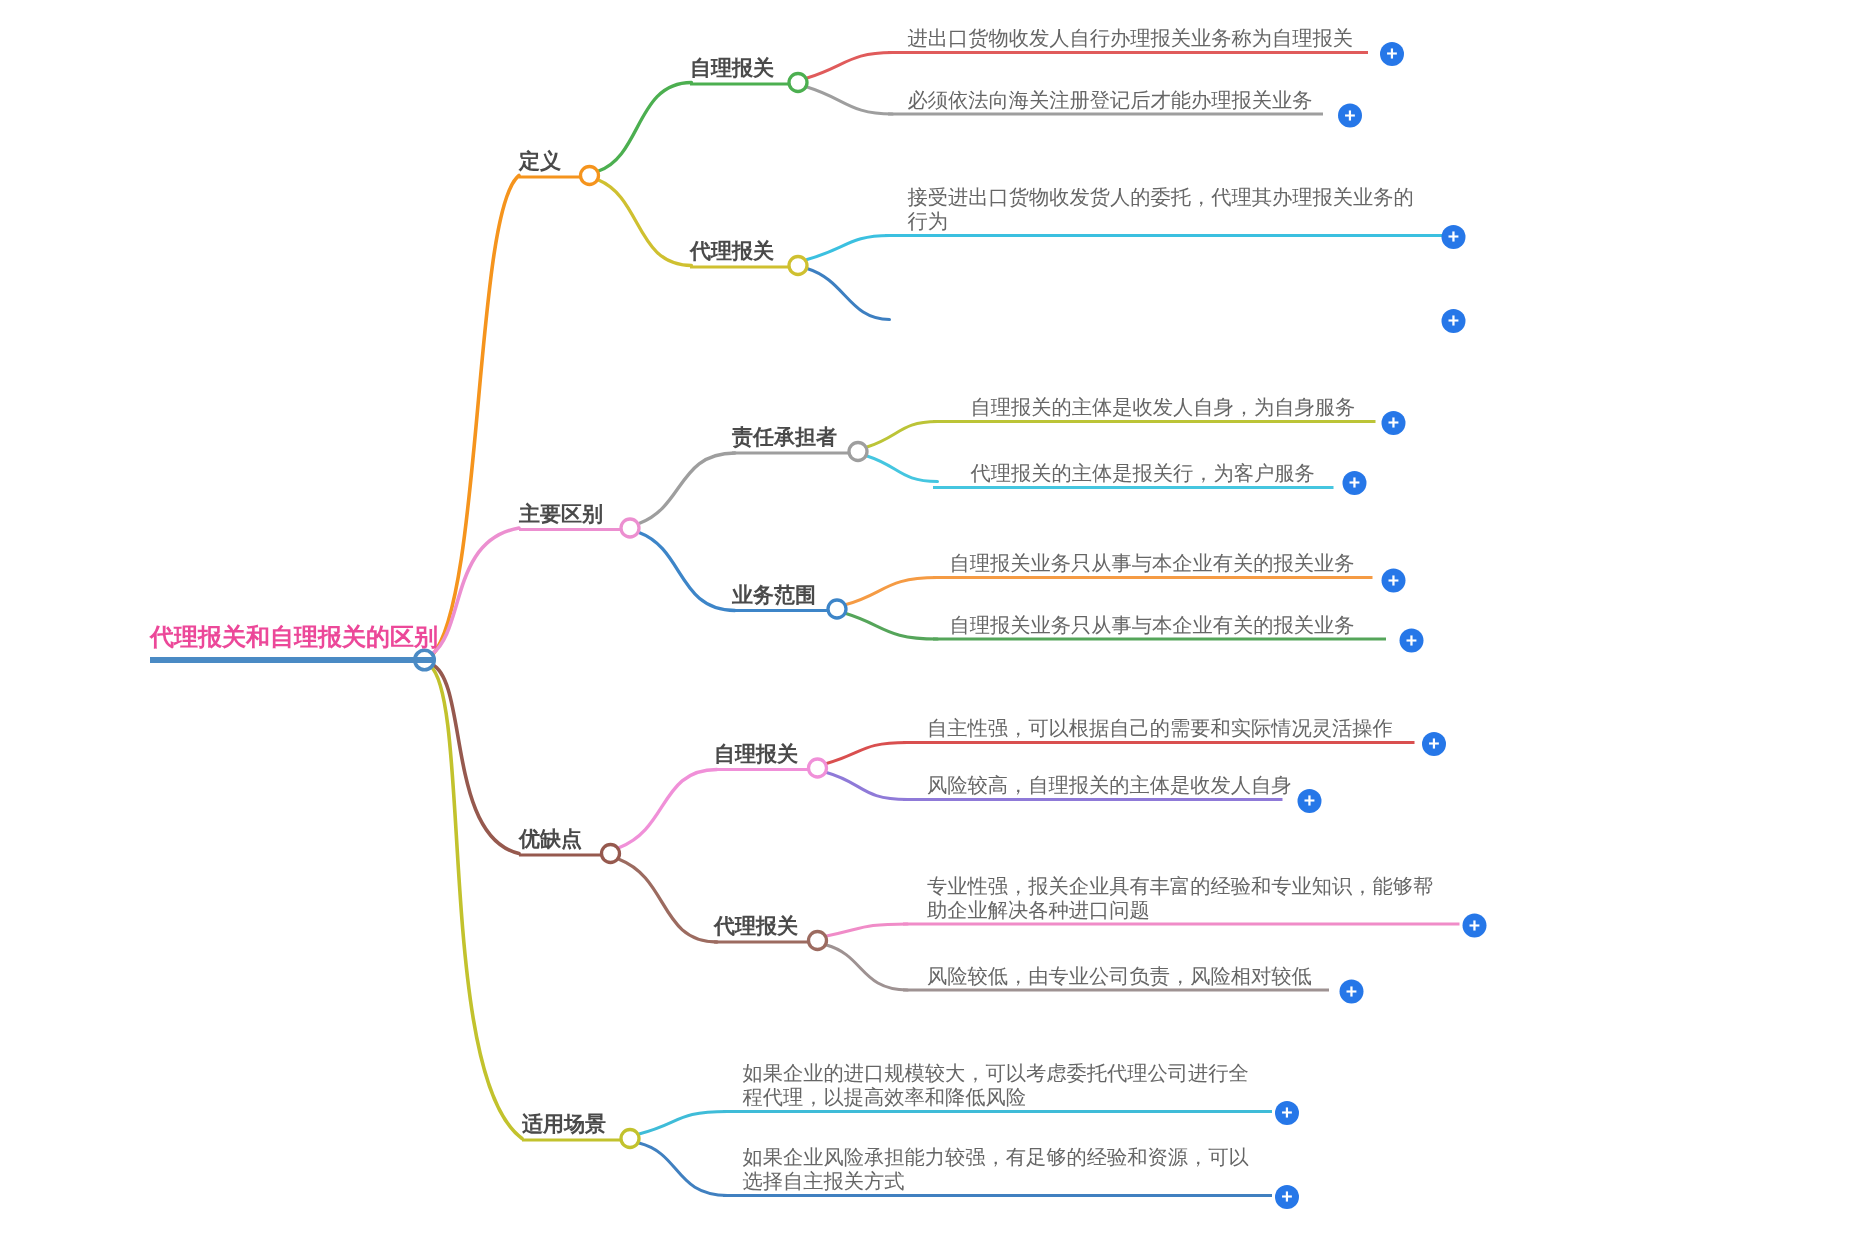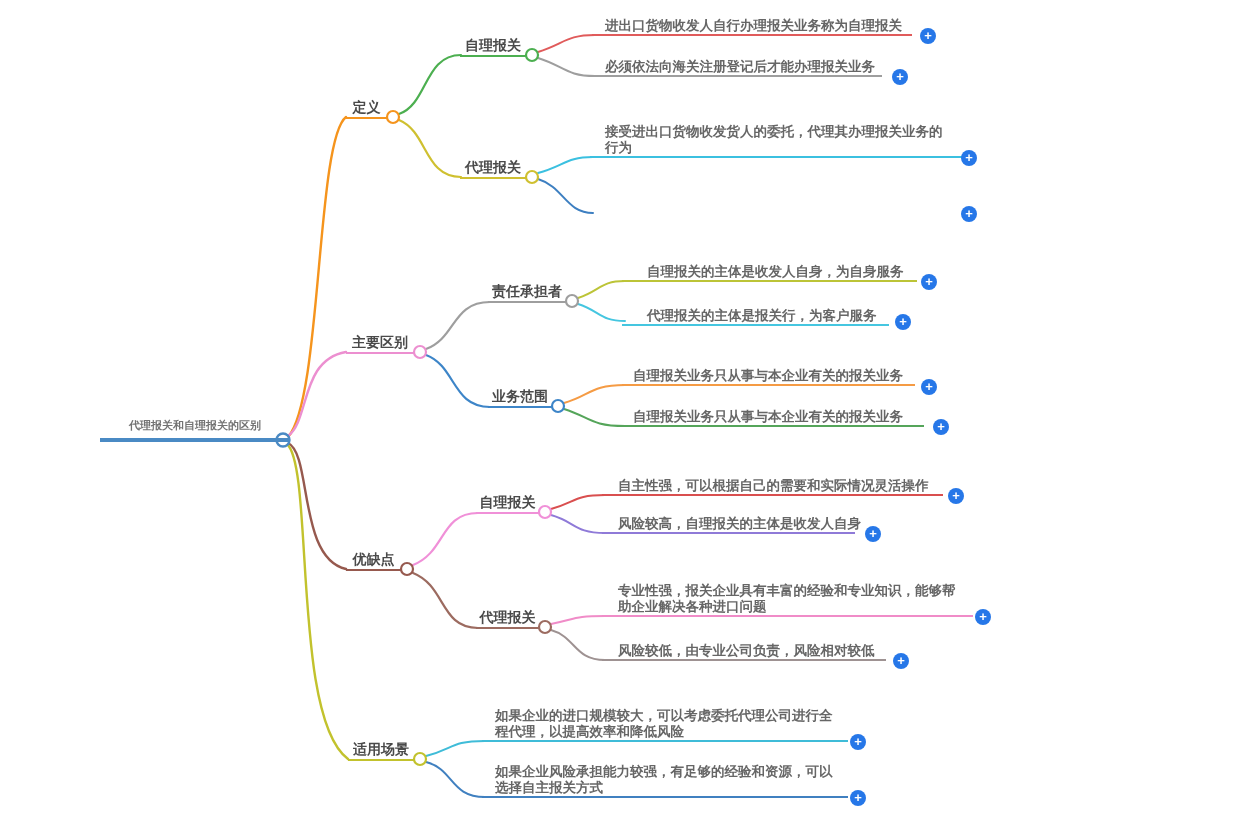--- a/index.html
+++ b/index.html
@@ -8,31 +8,31 @@
     width:1242px;height:824px;
     overflow:hidden;
     background:#fff;
     font-family:"Liberation Sans","DejaVu Sans",sans-serif;
   }
   #links{position:absolute;left:0;top:0;}
   #links path{fill:none;stroke-linecap:round;}
   .node{
     position:absolute;
     font-size:14px;font-weight:bold;color:#4a4a4a;
-    line-height:16px;text-align:center;
+    line-height:16px;text-align:left;
     padding-bottom:2px;border-bottom:2.5px solid #999;
     white-space:nowrap;
   }
   .root{
-    font-size:11px;line-height:19px;padding-bottom:3px;
-    border-bottom-width:4px;color:#737373;
+    font-size:16px;line-height:19px;padding-bottom:3px;
+    border-bottom-width:4px;color:#ec4899;
   }
   .leaf{
     position:absolute;
-    font-size:13.5px;font-weight:bold;color:#666;
+    font-size:13.5px;font-weight:normal;color:#666;
     line-height:16px;border-bottom:2px solid #999;
     box-sizing:border-box;
   }
   .one{white-space:nowrap;}
   .plus{
     position:absolute;width:16px;height:16px;border-radius:50%;
     background:#2677e8;color:#fff;
     font-size:13px;font-weight:bold;line-height:15px;text-align:center;
     cursor:pointer;
   }

